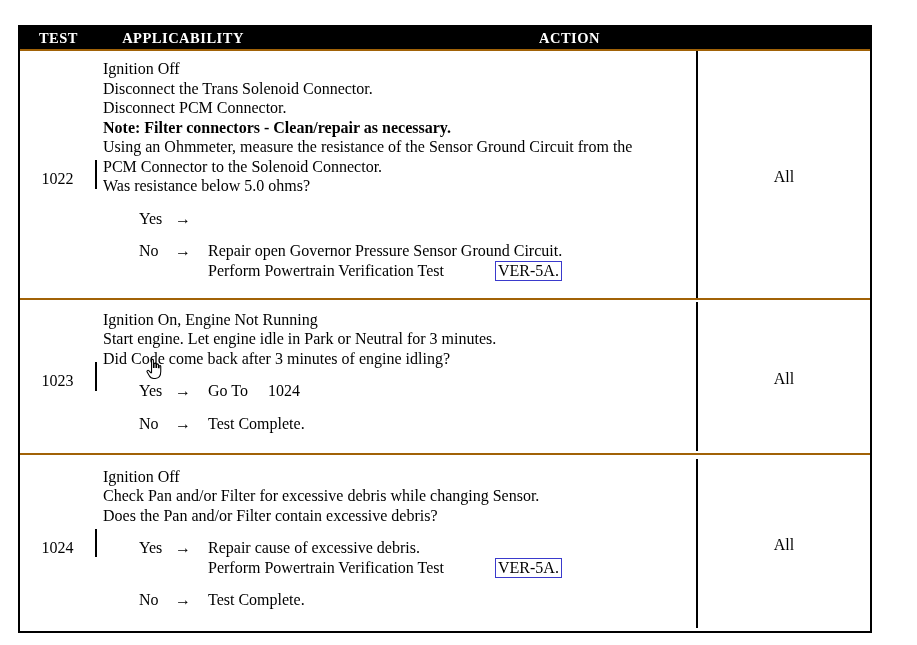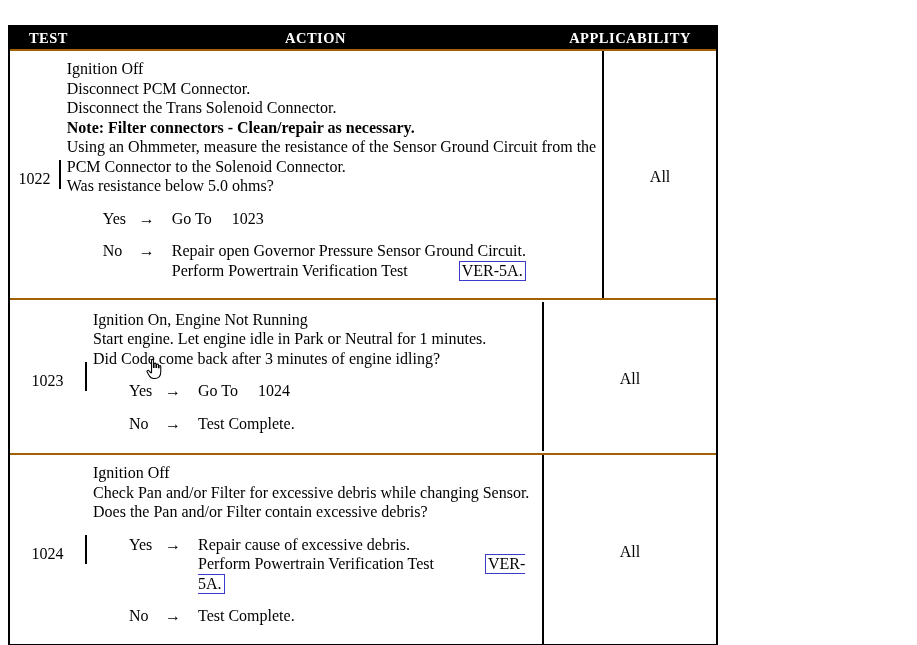--- a/index.html
+++ b/index.html
@@ -5,22 +5,22 @@
   html, body { margin:0; padding:0; }
   body {
     width:917px; height:645px;
     background:#ffffff;
     font-family:"Liberation Serif", serif;
     color:#000;
     position:relative;
     overflow:hidden;
   }
   .doc-table {
-    position:absolute; left:8px; top:25px;
-    width:710px;
+    position:absolute; left:18px; top:25px;
+    width:854px;
     box-sizing:border-box;
     border:2px solid #000;
     background:#fff;
   }
   .header-row {
     display:flex;
     background:#000; color:#fff;
     height:22px;
     align-items:center;
     font-weight:bold;
@@ -63,58 +63,57 @@
     pointer-events:none;
   }
 </style>
 </head>
 <body>
 
 <div class="doc-table">
 
   <div class="header-row">
     <div class="hc col-test">TEST</div>
+    <div class="hc col-app">APPLICABILITY</div>
     <div class="hc col-action">ACTION</div>
-    <div class="hc col-app">APPLICABILITY</div>
   </div>
 
   <div class="trow" style="min-height:235px;">
     <div class="cell cell-test">1022</div>
     <div class="cell cell-action">
       <div class="line">Ignition Off</div>
+      <div class="line">Disconnect the Trans Solenoid Connector.</div>
       <div class="line">Disconnect PCM Connector.</div>
-      <div class="line">Disconnect the Trans Solenoid Connector.</div>
       <div class="line bold">Note: Filter connectors - Clean/repair as necessary.</div>
       <div class="line">Using an Ohmmeter, measure the resistance of the Sensor Ground Circuit from the</div>
       <div class="line">PCM Connector to the Solenoid Connector.</div>
       <div class="line">Was resistance below 5.0 ohms?</div>
 
       <div class="decision">
         <span class="answer">Yes</span>
         <span class="arrow">→</span>
-        <span class="dtext"><span>Go To</span><span class="goto-num">1023</span></span>
       </div>
 
       <div class="decision">
         <span class="answer">No</span>
         <span class="arrow">→</span>
         <span class="dtext">
           <span class="dline">Repair open Governor Pressure Sensor Ground Circuit.</span>
           <span class="dline"><span>Perform Powertrain Verification Test</span> <span class="ver-link">VER-5A.</span></span>
         </span>
       </div>
     </div>
     <div class="cell cell-app">All</div>
   </div>
 
   <div class="trow" style="min-height:153px;">
     <div class="cell cell-test">1023</div>
     <div class="cell cell-action">
       <div class="line">Ignition On, Engine Not Running</div>
-      <div class="line">Start engine. Let engine idle in Park or Neutral for 1 minutes.</div>
+      <div class="line">Start engine. Let engine idle in Park or Neutral for 3 minutes.</div>
       <div class="line">Did Code come back after 3 minutes of engine idling?</div>
 
       <div class="decision">
         <span class="answer">Yes</span>
         <span class="arrow">→</span>
         <span class="dtext"><span>Go To</span><span class="goto-num">1024</span></span>
       </div>
 
       <div class="decision">
         <span class="answer">No</span>

